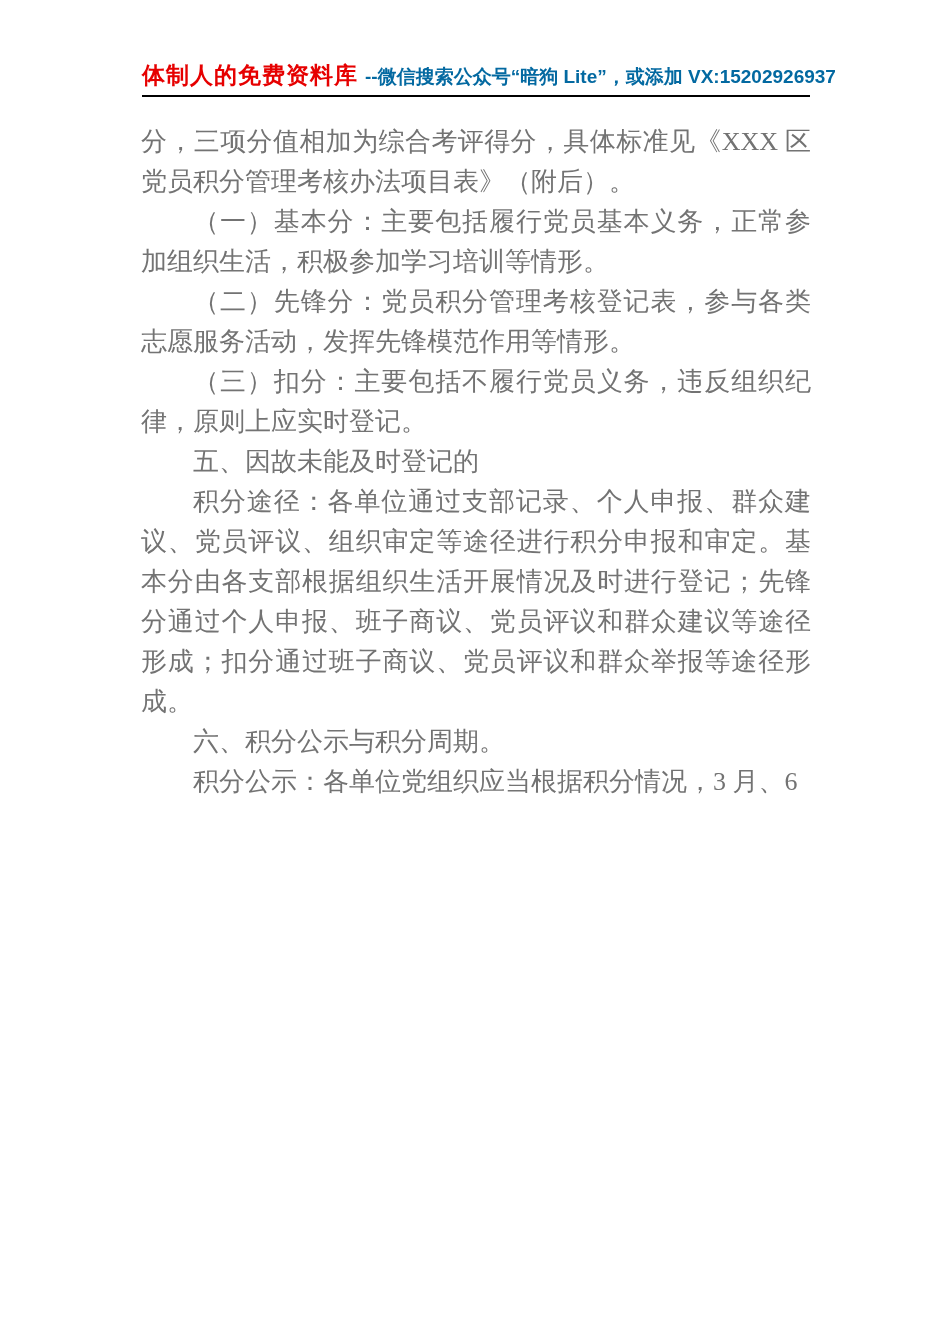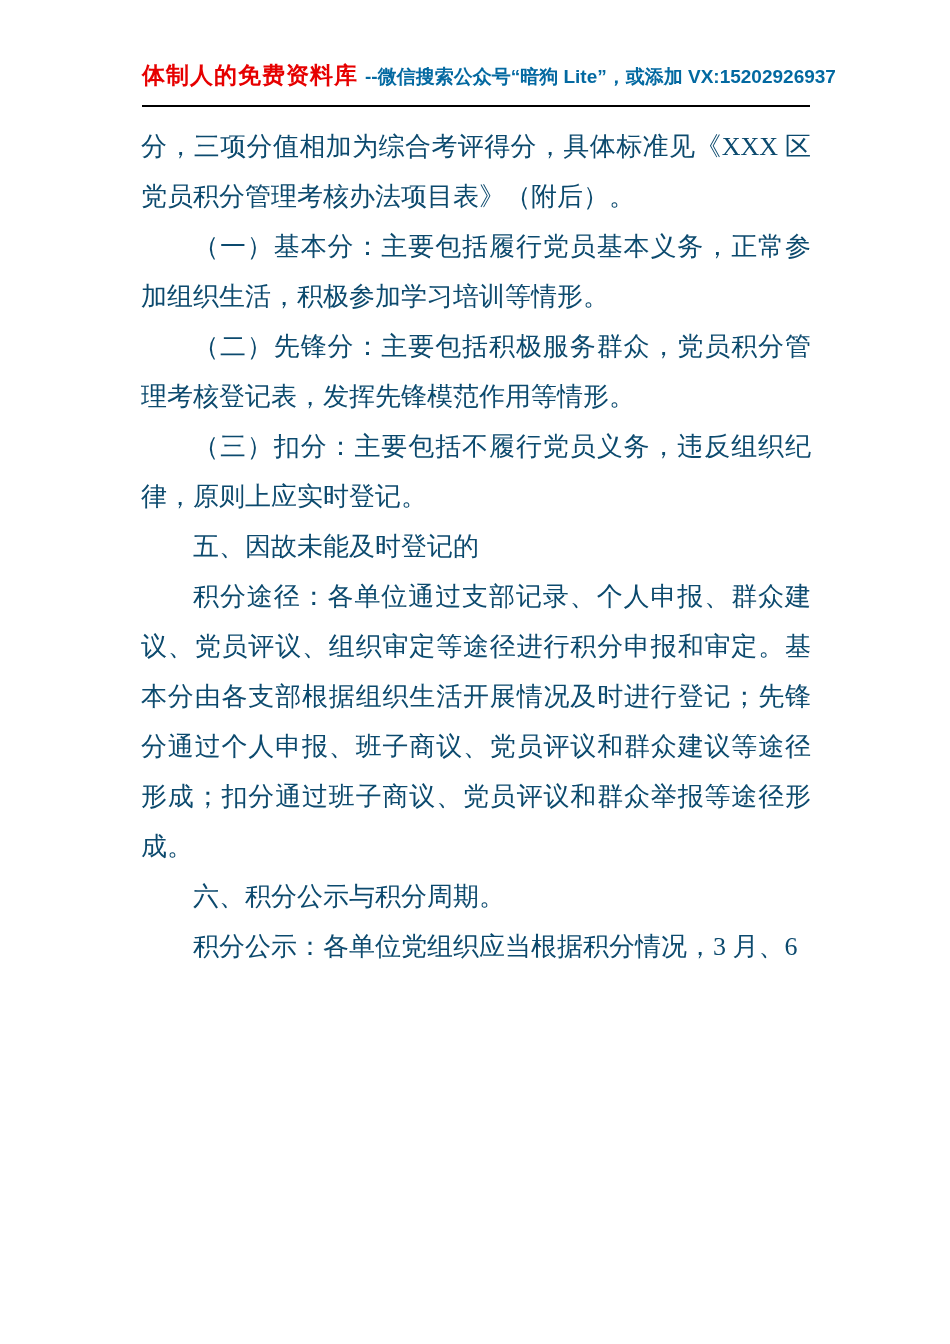--- a/index.html
+++ b/index.html
@@ -18,43 +18,43 @@
   .header {
     position: absolute;
     left: 142px;
     top: 60px;
     width: 668px;
     display: flex;
     align-items: baseline;
     gap: 7px;
     white-space: nowrap;
     border-bottom: 2px solid #000000;
-    padding-bottom: 14px;
+    padding-bottom: 4px;
     font-family: "Liberation Sans", "DejaVu Sans", sans-serif;
     font-weight: bold;
   }
   .brand {
     font-size: 23px;
     letter-spacing: 1px;
     color: #e60000;
   }
   .tagline {
     font-size: 19px;
     color: #0369a1;
   }
   
   .doc-body {
     position: absolute;
     left: 141px;
     top: 122px;
     width: 670px;
     font-family: "Liberation Serif", "DejaVu Serif", serif;
     font-size: 26px;
-    line-height: 50px;
-    color: #0c4a6e;
+    line-height: 40px;
+    color: #737373;
     text-align: justify;
   }
   .para {
     margin: 0;
     text-indent: 2em;
   }
   .para.no-indent {
     text-indent: 0;
   }
 </style>
@@ -64,21 +64,21 @@
 <div class="page">
 
   <div class="header">
     <span class="brand">体制人的免费资料库</span>
     <span class="tagline">--微信搜索公众号“暗狗 Lite”，或添加 VX:15202926937</span>
   </div>
 
   <div class="doc-body">
     <p class="para no-indent">分，三项分值相加为综合考评得分，具体标准见《XXX 区党员积分管理考核办法项目表》（附后）。</p>
     <p class="para">（一）基本分：主要包括履行党员基本义务，正常参加组织生活，积极参加学习培训等情形。</p>
-    <p class="para">（二）先锋分：主要包括积极服务群众，党员积分管理考核登记表，发挥先锋模范作用等情形。</p>
+    <p class="para">（二）先锋分：党员积分管理考核登记表，参与各类志愿服务活动，发挥先锋模范作用等情形。</p>
     <p class="para">（三）扣分：主要包括不履行党员义务，违反组织纪律，原则上应实时登记。</p>
     <p class="para">五、因故未能及时登记的</p>
     <p class="para">积分途径：各单位通过支部记录、个人申报、群众建议、党员评议、组织审定等途径进行积分申报和审定。基本分由各支部根据组织生活开展情况及时进行登记；先锋分通过个人申报、班子商议、党员评议和群众建议等途径形成；扣分通过班子商议、党员评议和群众举报等途径形成。</p>
     <p class="para">六、积分公示与积分周期。</p>
     <p class="para">积分公示：各单位党组织应当根据积分情况，3 月、6</p>
   </div>
 
 </div>
 
 </body></html>

